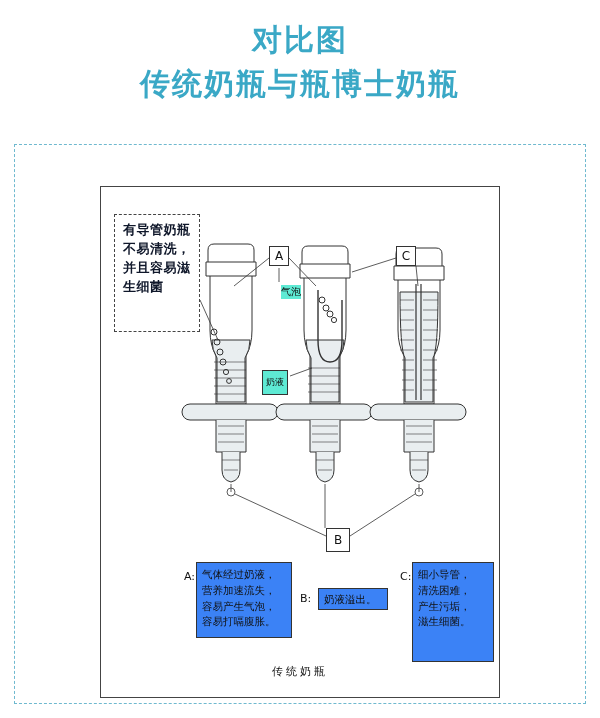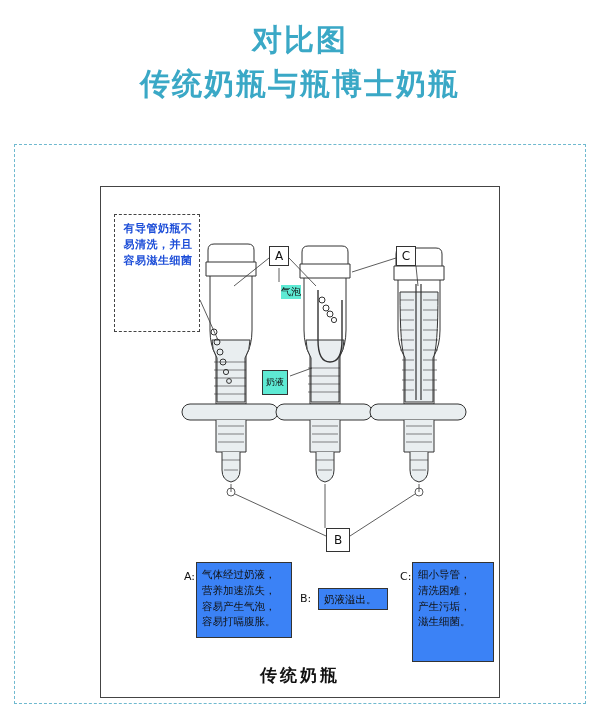--- a/index.html
+++ b/index.html
@@ -50,26 +50,25 @@
   
   .note-box {
     position: absolute;
     left: 114px;
     top: 214px;
     width: 86px;
     height: 118px;
     border: 1px dashed #444;
     box-sizing: border-box;
     padding: 6px 6px 0 8px;
-    font-size: 11px;
+    font-size: 13px;
     line-height: 1.45;
-    color: #1d4ed8;
+    color: #0f172a;
     font-weight: bold;
     letter-spacing: 0.5px;
-    text-align: center;
   }
   
   .tag-box {
     position: absolute;
     border: 1px solid #333;
     background: #fff;
     font-size: 12px;
     color: #111;
     text-align: center;
     line-height: 18px;
@@ -112,24 +111,23 @@
   .box-b { left: 318px; top: 588px; width: 70px; height: 22px; padding: 3px 5px; }
   .box-c { left: 412px; top: 562px; width: 82px; height: 100px; padding: 4px 5px; }
   .letter-a { position: absolute; left: 184px; top: 570px; font-size: 11px; color:#111;}
   .letter-b { position: absolute; left: 300px; top: 592px; font-size: 11px; color:#111;}
   .letter-c { position: absolute; left: 400px; top: 570px; font-size: 11px; color:#111;}
   .caption {
     position: absolute;
     left: 0; right: 0;
     top: 664px;
     text-align: center;
-    font-size: 17px;
+    font-size: 11px;
     color: #111;
     letter-spacing: 3px;
-    font-weight: bold;
   }
   .svg-layer {
     position: absolute;
     left: 0; top: 0;
     width: 600px;
     height: 718px;
     pointer-events: none;
   }
 </style>
 </head>

